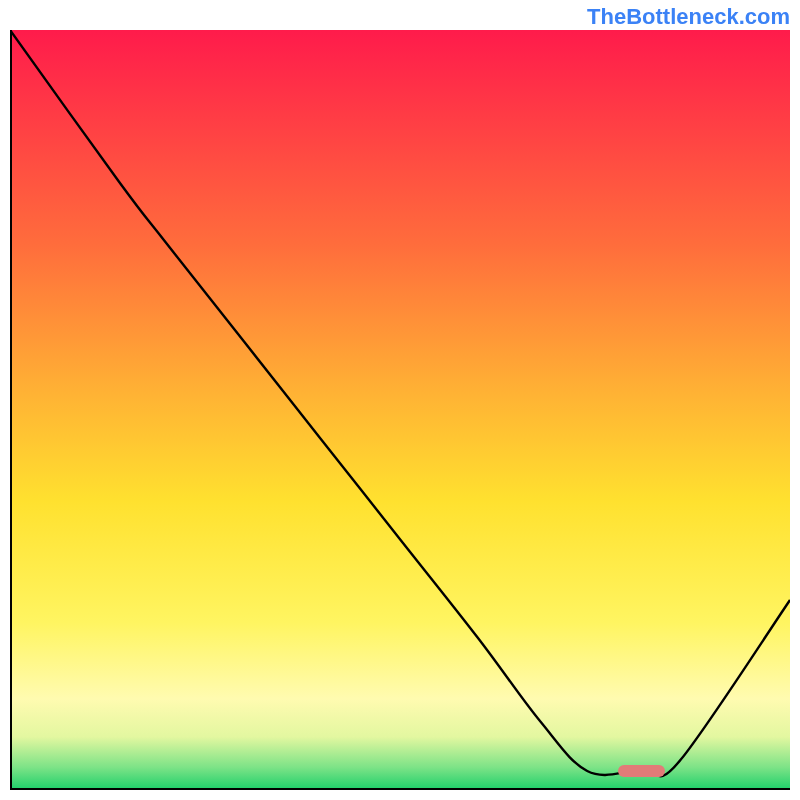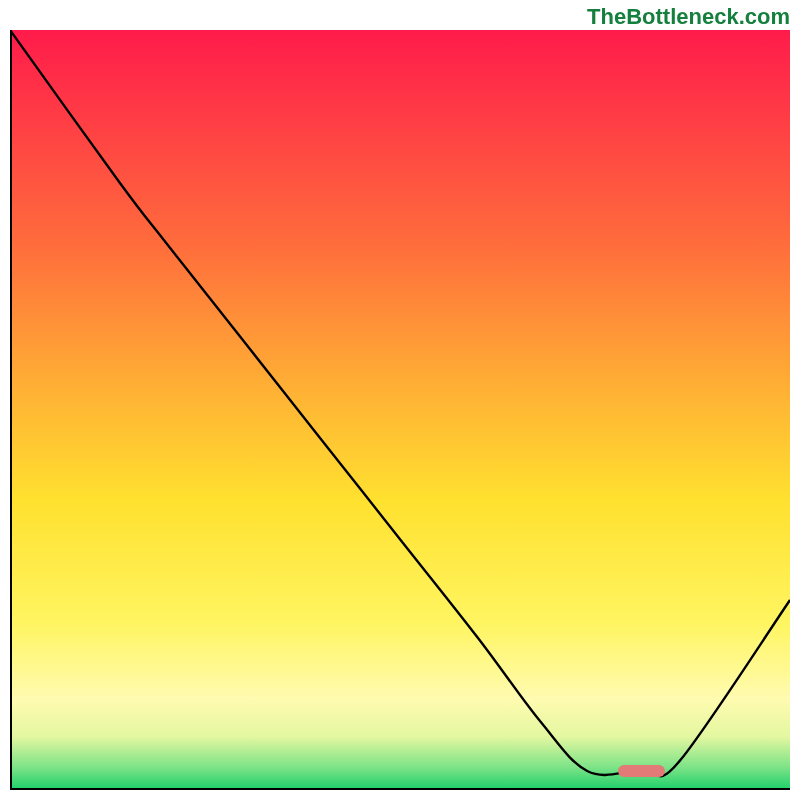--- a/index.html
+++ b/index.html
@@ -10,21 +10,21 @@
     position: relative;
     font-family: Arial, sans-serif;
     overflow: hidden;
   }
   .watermark {
     position: absolute;
     top: 4px;
     right: 10px;
     font-size: 22px;
     font-weight: bold;
-    color: #15803d;
+    color: #3b82f6;
     z-index: 10;
   }
   .chart-area {
     position: absolute;
     left: 10px;
     top: 30px;
     width: 780px;
     height: 760px;
   }
   .chart-area svg {

